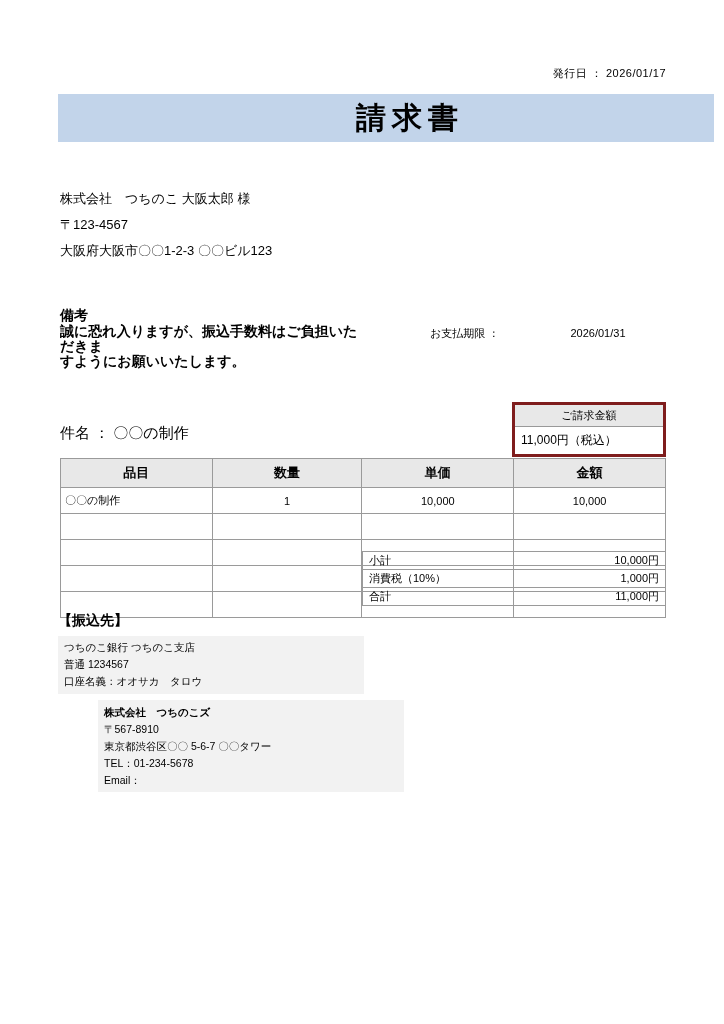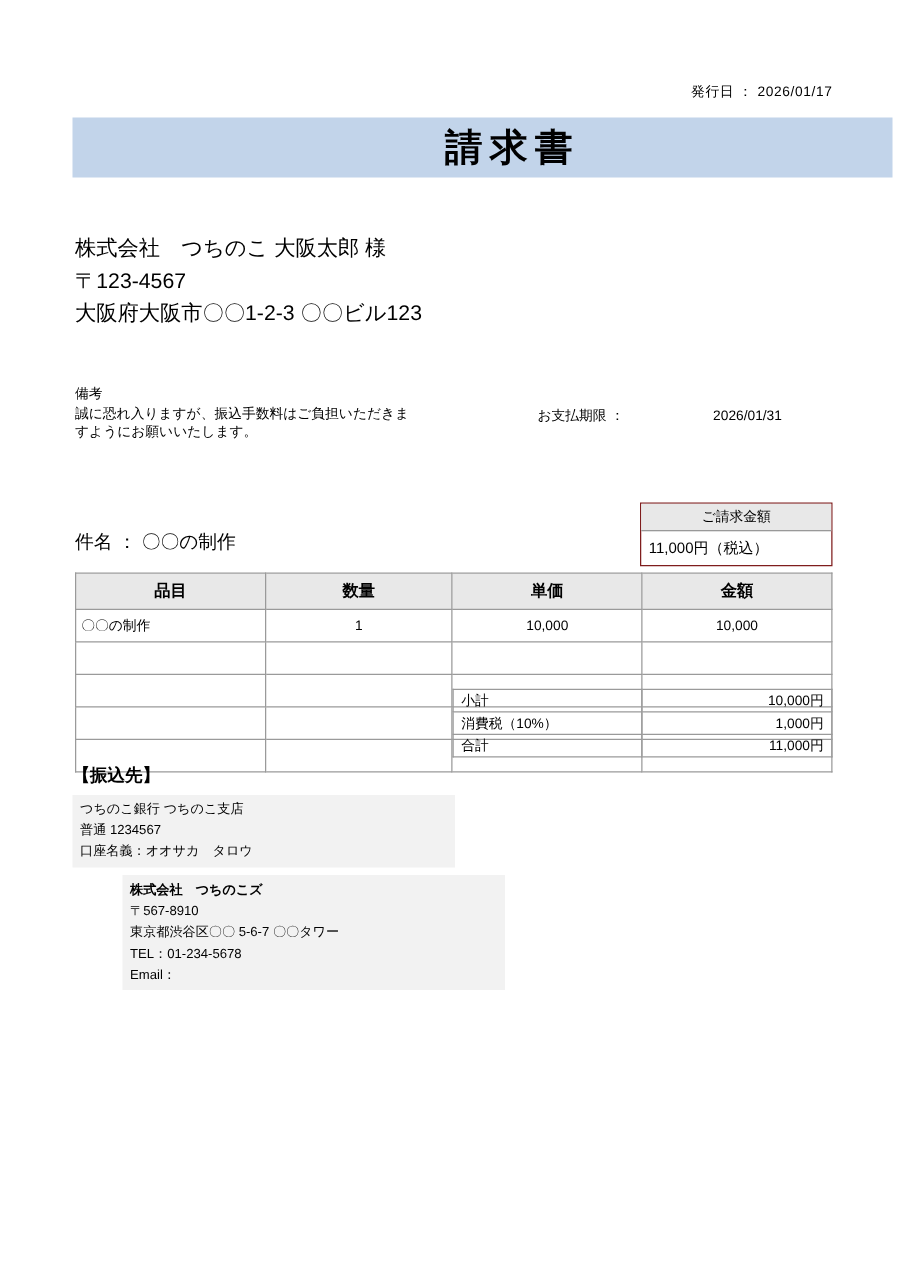--- a/index.html
+++ b/index.html
@@ -48,33 +48,34 @@
     font-size: 30px;
     font-weight: bold;
     letter-spacing: 6px;
   }
 
   
   .customer {
     position: absolute;
     top: 186px;
     left: 60px;
-    font-size: 17px;
+    font-size: 13px;
     line-height: 26px;
   }
   .customer div { white-space: nowrap; }
 
   
   .remarks {
     position: absolute;
     top: 308px;
     left: 60px;
     width: 300px;
-    font-size: 11px;
+    font-size: 14px;
     line-height: 15px;
+    font-weight: bold;
   }
   .remarks .remarks-label { margin-bottom: 1px; }
 
   
   .meta {
     position: absolute;
     top: 324px;
     left: 430px;
     font-size: 11px;
     line-height: 19px;
@@ -88,21 +89,21 @@
     width: 120px;
     text-align: center;
   }
 
   
   .total-box {
     position: absolute;
     top: 402px;
     left: 512px;
     width: 154px;
-    border: 1px solid #7f1d1d;
+    border: 3px solid #7f1d1d;
     box-sizing: border-box;
   }
   .total-box .tb-head {
     background: #e8e8e8;
     text-align: center;
     font-size: 11px;
     padding: 3px 0 3px 0;
     border-bottom: 1px solid #999999;
   }
   .total-box .tb-value {

